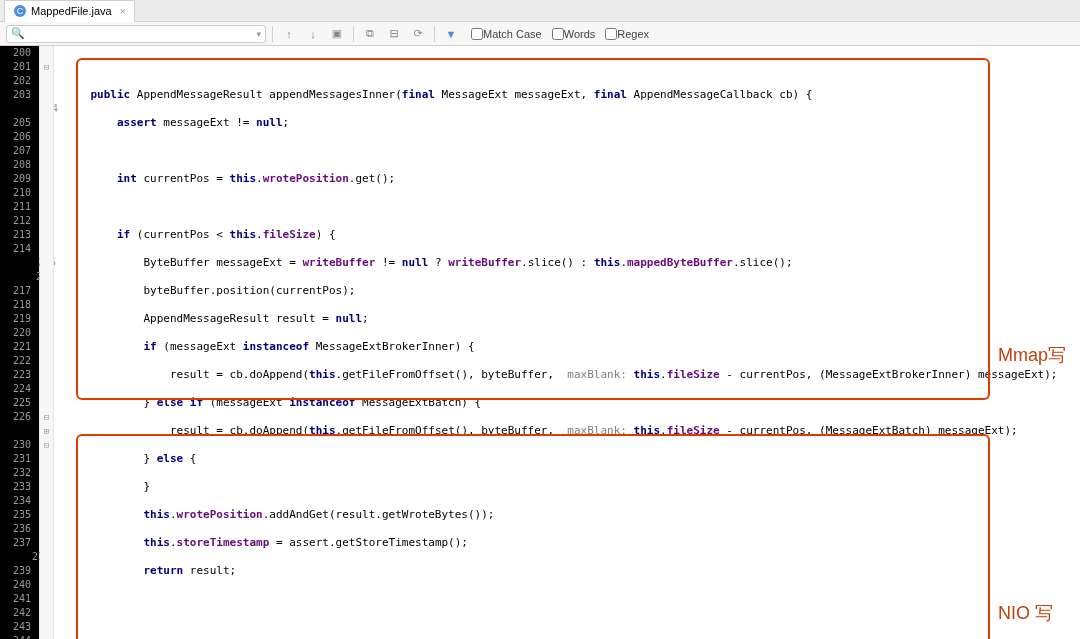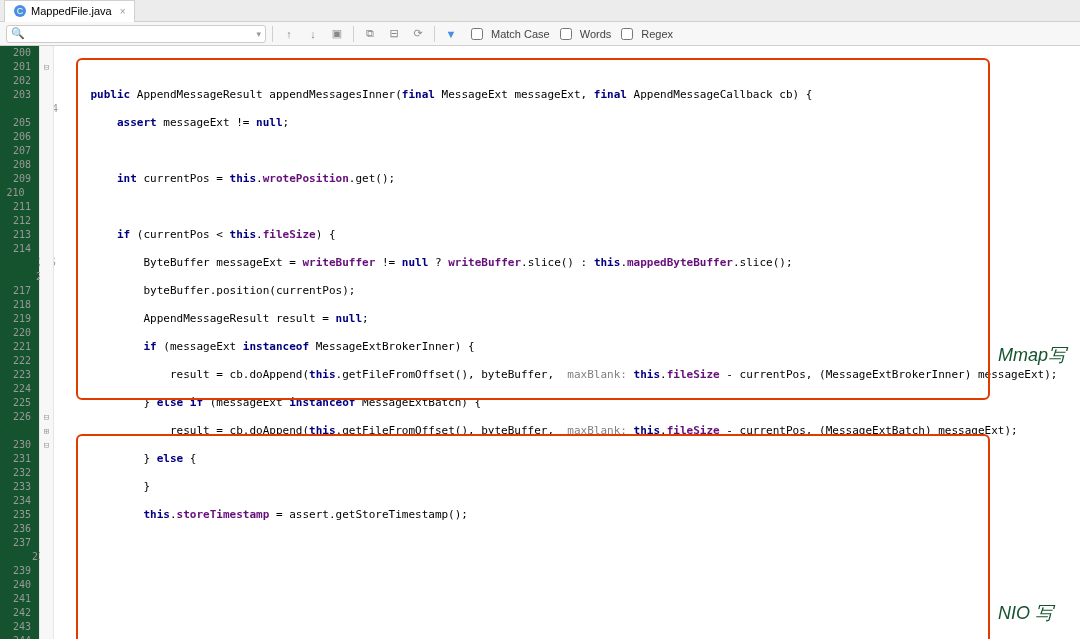--- a/index.html
+++ b/index.html
@@ -61,34 +61,34 @@
     font-family: -apple-system, sans-serif;
   }
   .sep { width:1px; height:16px; background:#d0d0d0; margin:0 2px; }
   .icon-btn {
     width:20px; height:18px;
     display:flex; align-items:center; justify-content:center;
     color:#888;
   }
   .icon-btn.blue { color:#4a90e2; }
   .checkbox-label {
-    display:flex; align-items:center; gap:8px;
+    display:flex; align-items:center; gap:0;
     font-size:11px; color:#444;
     margin-left: 6px;
   }
   .checkbox-label input { width:12px; height:12px; }
   .editor {
     display:flex;
     height: calc(100% - 46px);
     position:relative;
     overflow:hidden;
   }
   .gutter {
     width: 40px;
-    background: #14532d;
+    background: #000000;
     color: #999;
     text-align: right;
     padding-right: 8px;
     font-size: 10px;
     line-height: 14px;
     border-right: 1px solid #e6e6e6;
     user-select:none;
   }
   .fold-gutter {
     width: 14px;
@@ -116,24 +116,23 @@
   .fld { color:#660e7a; font-weight:bold; }
   .stc { font-style:italic; }
   .ann1 {
     position:absolute;
     border: 2px solid #e03c00;
     border-radius: 6px;
     pointer-events:none;
   }
   .label1 {
     position:absolute;
-    color:#14532d;
+    color:#c2410c;
     font-family: -apple-system, "PingFang SC", sans-serif;
     font-size: 18px;
-    font-style: italic;
   }
 </style>
 </head>
 <body>
 
 <div class="tab-bar">
   <div class="tab">
     <span class="tab-icon">
       <svg width="14" height="14">
           <circle cx="7" cy="7" r="6" fill="#4a90e2"></circle>
@@ -180,21 +179,21 @@
       <div style="height: 14px;">200</div>
       <div style="height: 14px;">201</div>
       <div style="height: 14px;">202</div>
       <div style="height: 14px;">203</div>
       <div style="height: 14px; padding-left: 40px;">204</div>
       <div style="height: 14px;">205</div>
       <div style="height: 14px;">206</div>
       <div style="height: 14px;">207</div>
       <div style="height: 14px;">208</div>
       <div style="height: 14px;">209</div>
-      <div style="height: 14px; text-align: center;">210</div>
+      <div style="height: 14px;">210</div>
       <div style="height: 14px;">211</div>
       <div style="height: 14px;">212</div>
       <div style="height: 14px;">213</div>
       <div style="height: 14px;">214</div>
       <div style="height: 14px; padding-left: 38px;">215</div>
       <div style="height: 14px; padding-left: 36px;">216</div>
       <div style="height: 14px;">217</div>
       <div style="height: 14px;">218</div>
       <div style="height: 14px;">219</div>
       <div style="height: 14px;">220</div>
@@ -276,21 +275,23 @@
 <div class="code-line"><span class="kw">        if</span><span> (currentPos &lt; </span><span class="kw">this</span><span>.</span><span class="fld">fileSize</span><span>) {</span></div>
 <div class="code-line"><span>            ByteBuffer messageExt = </span><span class="fld">writeBuffer</span><span> != </span><span class="kw">null</span><span> ? </span><span class="fld">writeBuffer</span><span>.slice() : </span><span class="kw">this</span><span>.</span><span class="fld">mappedByteBuffer</span><span>.slice();</span></div>
 <div class="code-line"><span>            byteBuffer.position(currentPos);</span></div>
 <div class="code-line"><span>            AppendMessageResult result = </span><span class="kw">null</span><span>;</span></div>
 <div class="code-line"><span class="kw">            if</span><span> (messageExt </span><span class="kw">instanceof</span><span> MessageExtBrokerInner) {</span></div>
 <div class="code-line"><span>                result = cb.doAppend(</span><span class="kw">this</span><span>.getFileFromOffset(), byteBuffer,  </span><span class="cm">maxBlank:</span><span class="kw"> this</span><span>.</span><span class="fld">fileSize</span><span> - currentPos, (MessageExtBrokerInner) messageExt);</span></div>
 <div class="code-line"><span>            } </span><span class="kw">else if</span><span> (messageExt </span><span class="kw">instanceof</span><span> MessageExtBatch) {</span></div>
 <div class="code-line"><span>                result = cb.doAppend(</span><span class="kw">this</span><span>.getFileFromOffset(), byteBuffer,  </span><span class="cm">maxBlank:</span><span class="kw"> this</span><span>.</span><span class="fld">fileSize</span><span> - currentPos, (MessageExtBatch) messageExt);</span></div>
 <div class="code-line"><span>            } </span><span class="kw">else</span><span> {</span></div>
 <div class="code-line"><span>            }</span></div>
+<div class="code-line"><span class="kw">            this</span><span>.</span><span class="fld">wrotePosition</span><span>.addAndGet(result.getWroteBytes());</span></div>
 <div class="code-line"><span class="kw">            this</span><span>.</span><span class="fld">storeTimestamp</span><span> = assert.getStoreTimestamp();</span></div>
+<div class="code-line"><span class="kw">            return</span><span> result;</span></div>
 
 
 
 
 
 
 
 
 
 

